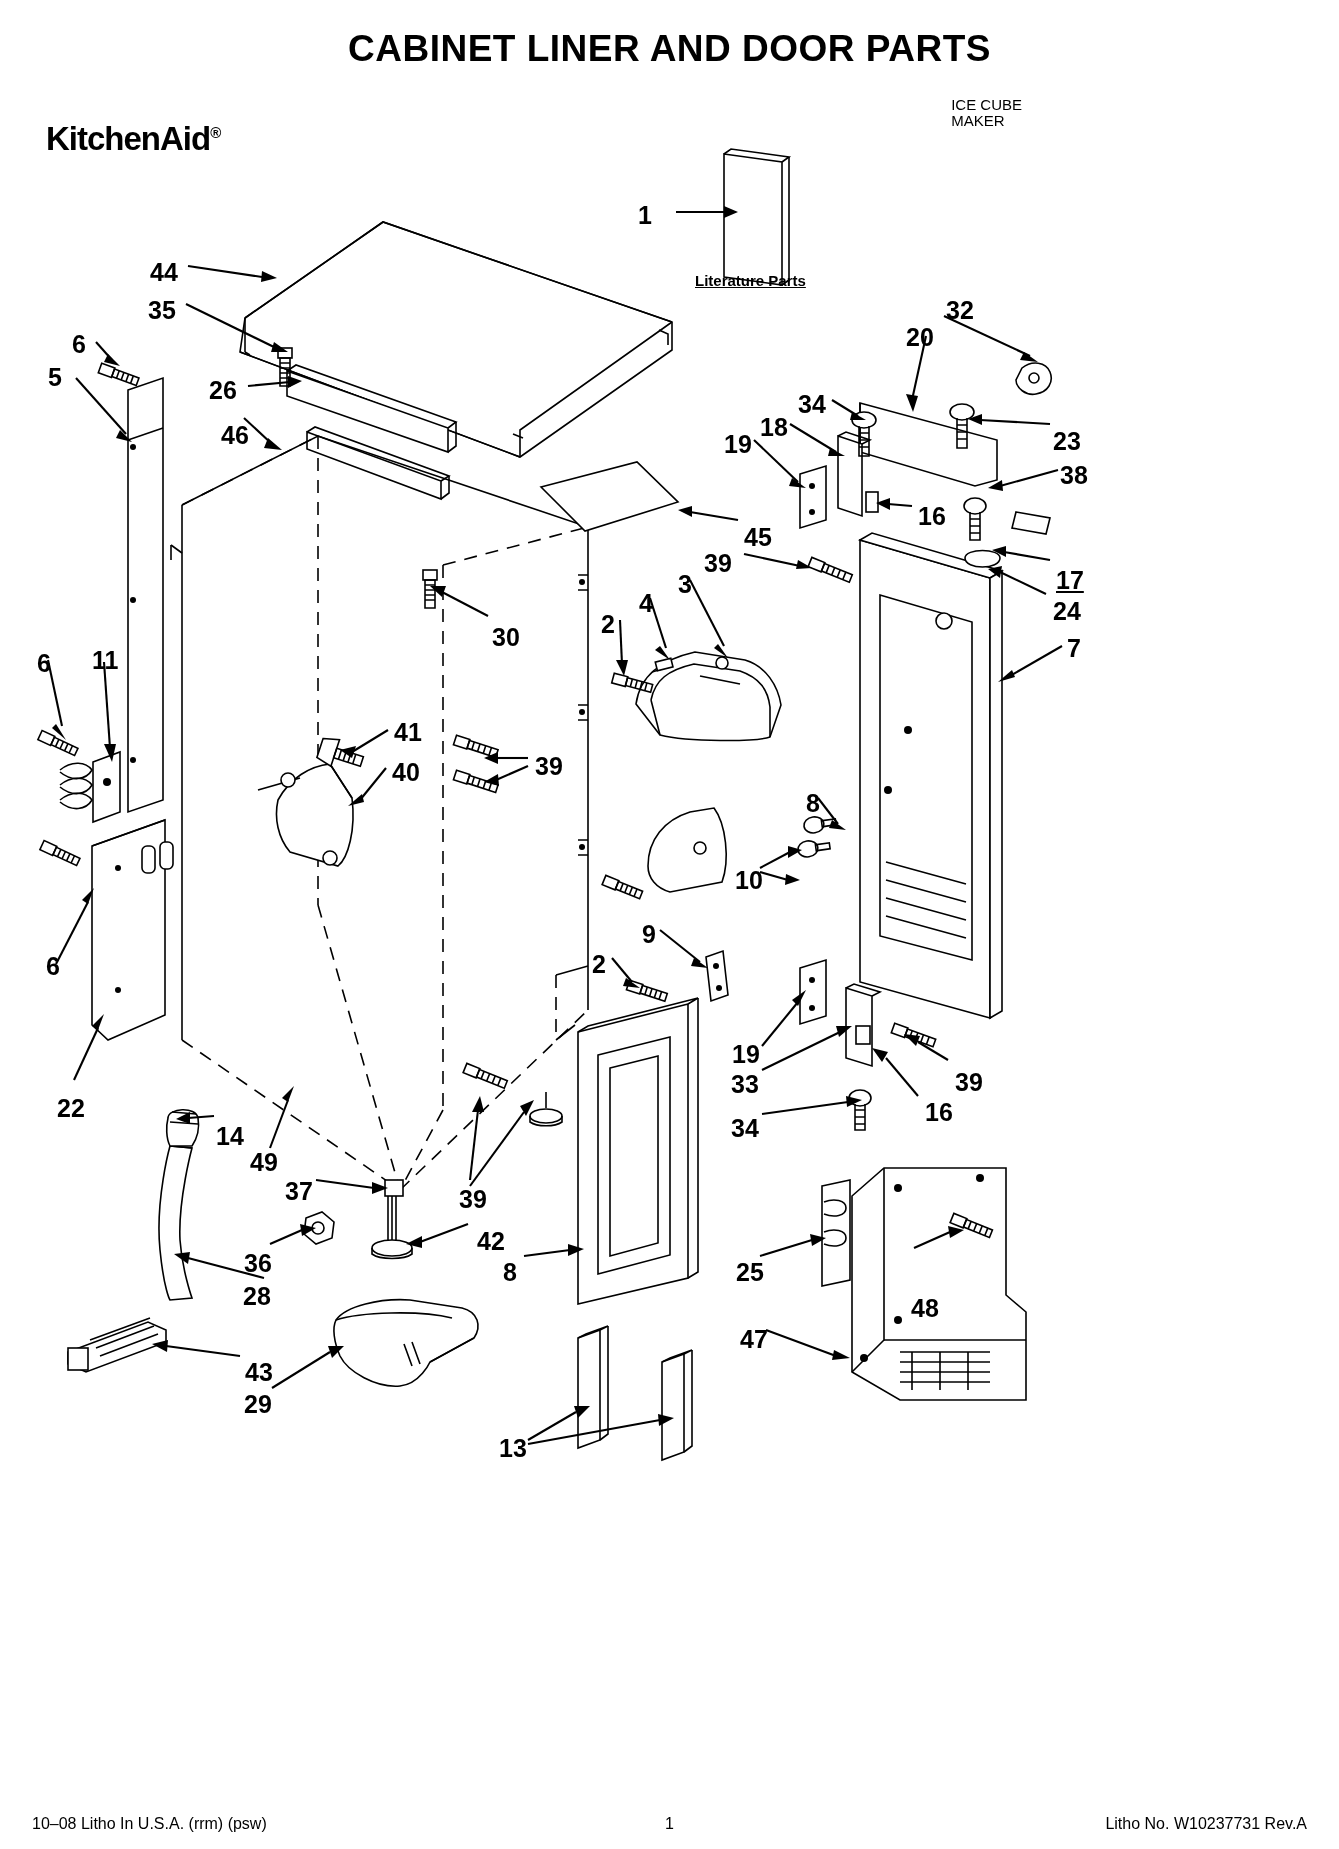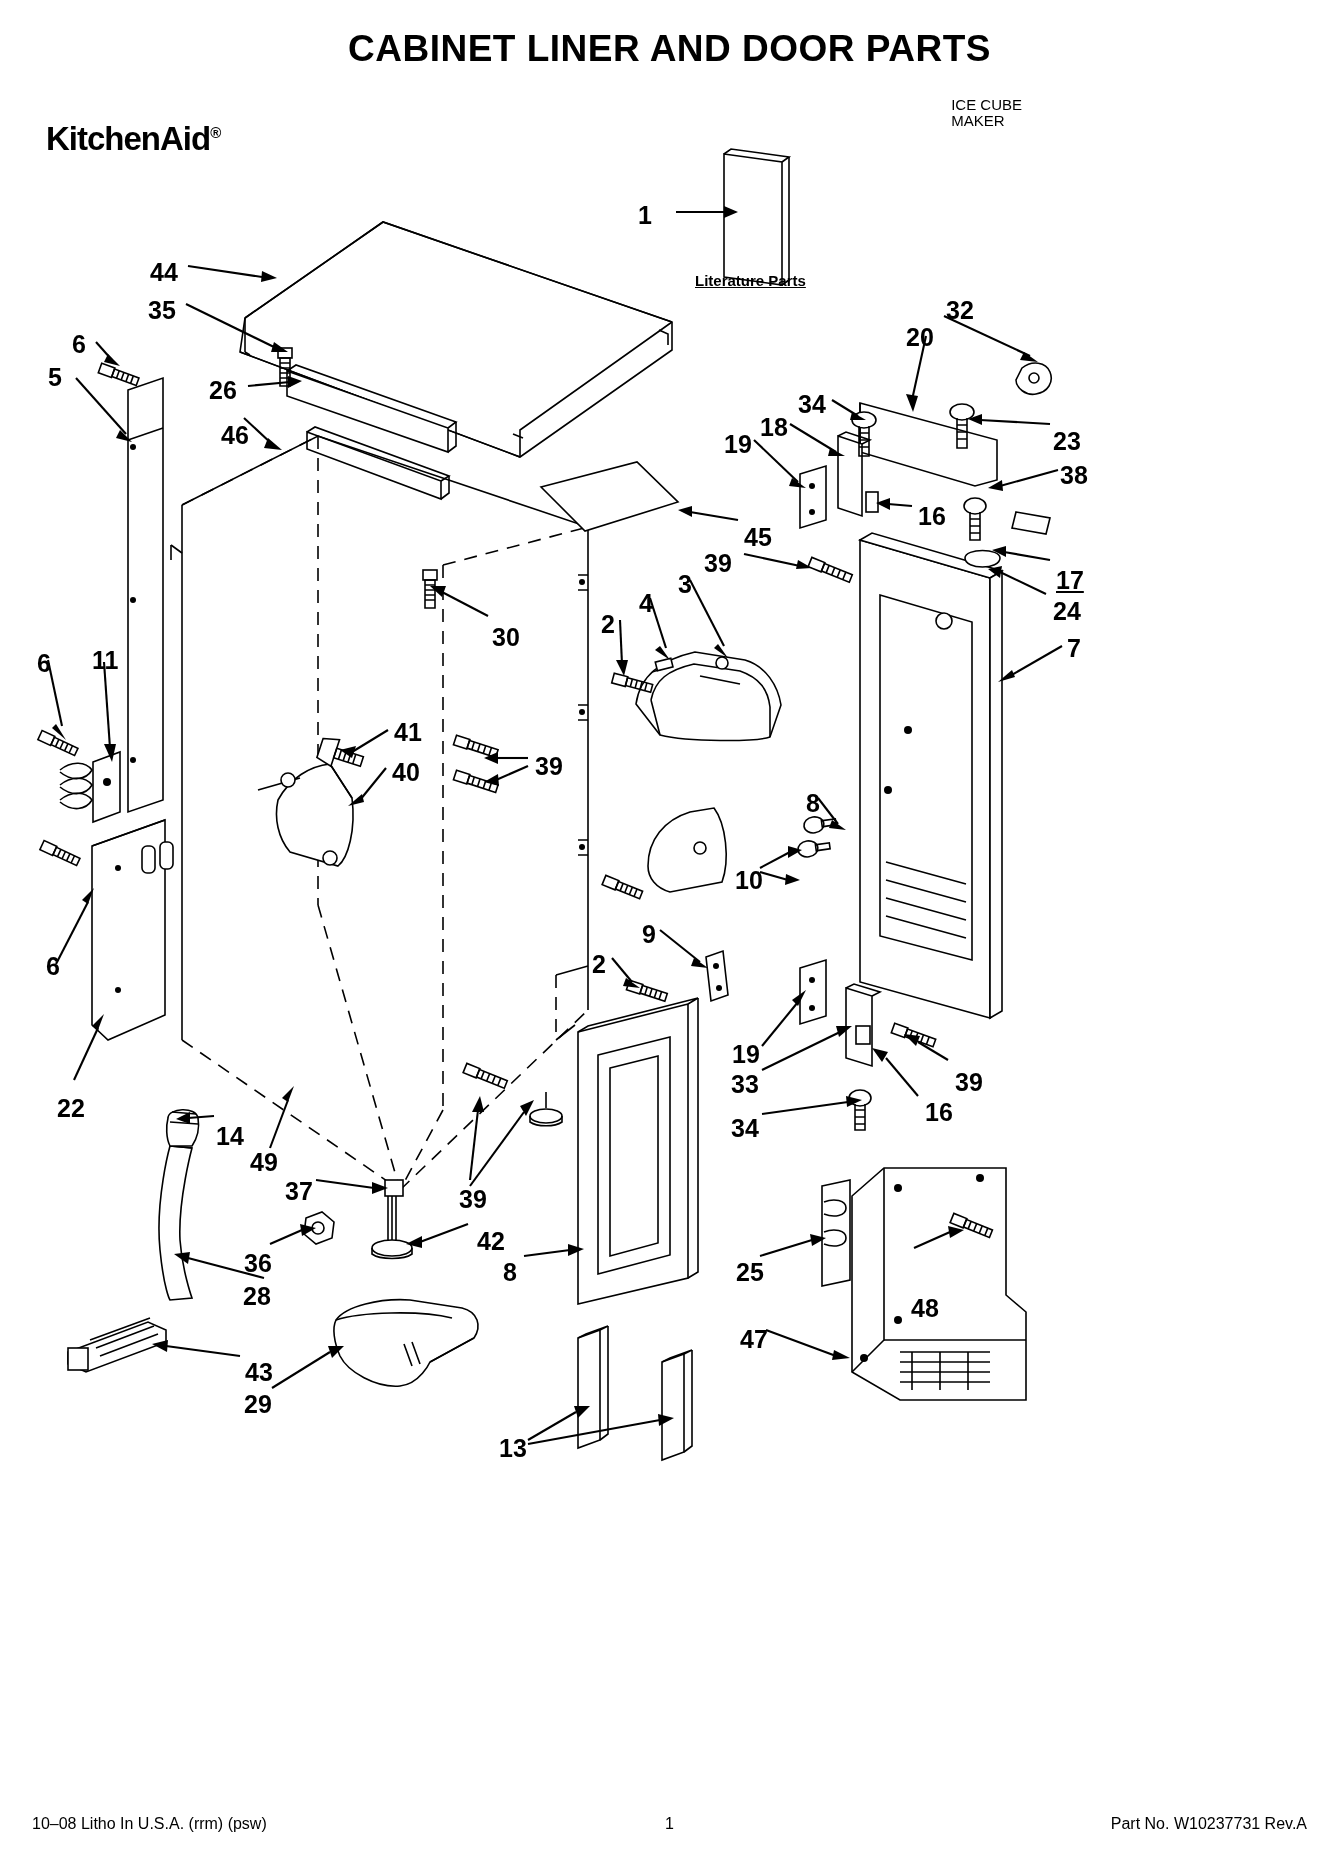--- a/index.html
+++ b/index.html
@@ -583,15 +583,15 @@
       <div class="num" style="left: 911px; top: 1258px; margin-top: 36px;">48</div>
       <div class="num" style="left: 740px; top: 1325px;">47</div>
       <div class="num" style="left: 499px; top: 1434px;">13</div>
     </div>
 
   <div class="litlbl" style="left:695px; top:272px;">Literature Parts</div>
 
   <div class="footer">
     <span class="l">10–08 Litho In U.S.A. (rrm) (psw)</span>
     <span class="c">1</span>
-    <span class="r">Part No. W10237731 Rev.A</span>
+    <span class="r">Litho No. W10237731 Rev.A</span>
   </div>
 </div>
 
 </body></html>

